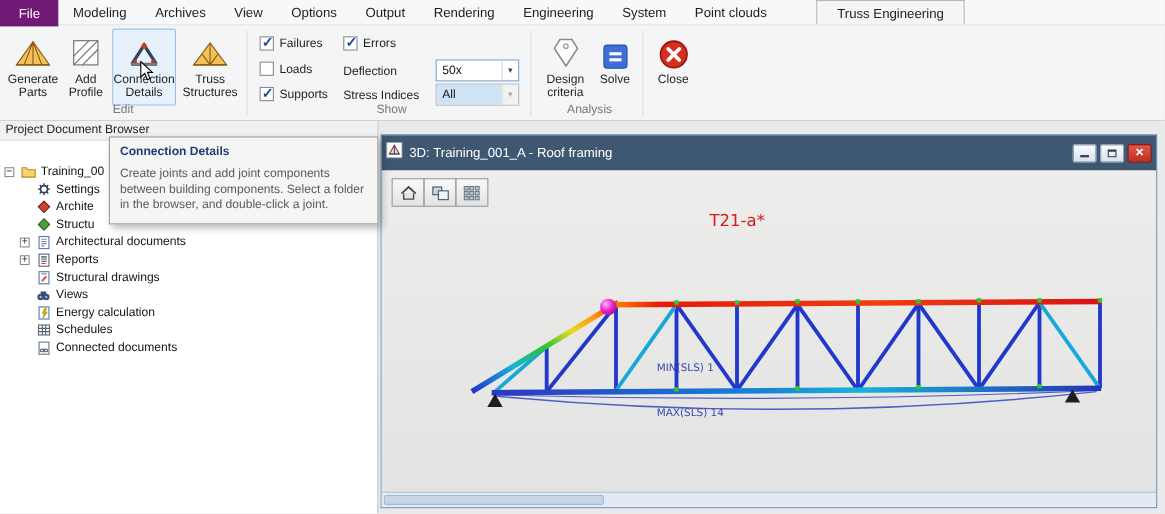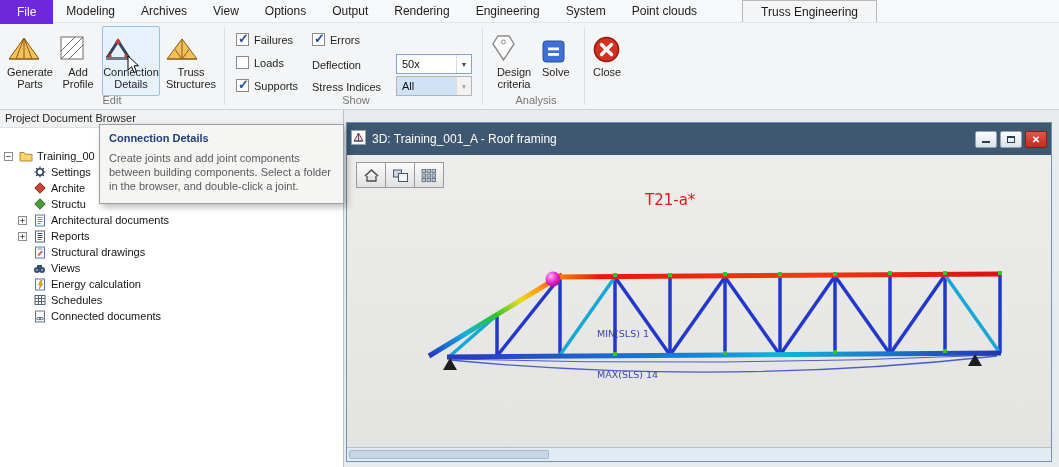--- a/index.html
+++ b/index.html
@@ -5,28 +5,28 @@
   html,body{margin:0;padding:0}
   body{width:1059px;height:467px;position:relative;overflow:hidden;
        font-family:"Liberation Sans",sans-serif;background:#e8eaec;
        -webkit-font-smoothing:antialiased}
   *{box-sizing:border-box}
 
   
   .menubar{position:absolute;left:0;top:0;width:1059px;height:23px;background:#f7f8f9;
            display:flex;align-items:stretch;border-bottom:1px solid #e4e5e7;z-index:5}
   .menu-tab{padding:0 13px;font-size:12px;color:#1c1c1c;display:flex;align-items:center;cursor:default;white-space:nowrap}
-  .menu-tab.file{background:#6d28d9;color:#fff;padding:12px 17px}
+  .menu-tab.file{background:#701a75;color:#fff;padding:12px 17px}
   .menu-tab.active{background:#f4f5f6;border:1px solid #b9b9b9;border-bottom:none;margin-left:32px;padding:0 18px}
 
   
   .ribbon{position:absolute;left:0;top:23px;width:1059px;height:87px;background:#f4f5f6;
           border-bottom:1px solid #cfd1d3;z-index:4}
   .rsep{position:absolute;top:5px;bottom:4px;width:1px;background:#dcdedf}
-  .rbtn{position:absolute;top:3px;height:70px;display:flex;flex-direction:column;align-items:flex-start;
+  .rbtn{position:absolute;top:3px;height:70px;display:flex;flex-direction:column;align-items:center;
         font-size:11px;color:#1f1f1f;text-align:center;border:1px solid transparent;border-radius:2px}
   .rbtn .ic{height:36px;display:flex;align-items:flex-end;justify-content:center;padding-top:3px}
   .rbtn .lbl{line-height:12px;margin-top:3px}
   .rbtn.hover{background:#e6f1fb;border-color:#9ac2e8}
   .group-label{position:absolute;top:71px;height:14px;font-size:11px;color:#767676;text-align:center}
   .chk{position:absolute;display:flex;align-items:center;gap:5px;font-size:11px;color:#1f1f1f}
   .box{width:13px;height:13px;background:#fff;border:1px solid #8a8a8a;position:relative;flex:0 0 auto}
   .box.checked::after{content:"✓";position:absolute;left:1px;top:-3px;font-size:13px;color:#1f4e9e;font-weight:bold}
   .ddlabel{position:absolute;font-size:11px;color:#1f1f1f}
   .dd{position:absolute;width:76px;height:20px;background:#fff;border:1px solid #7aa6d8;font-size:11px;

